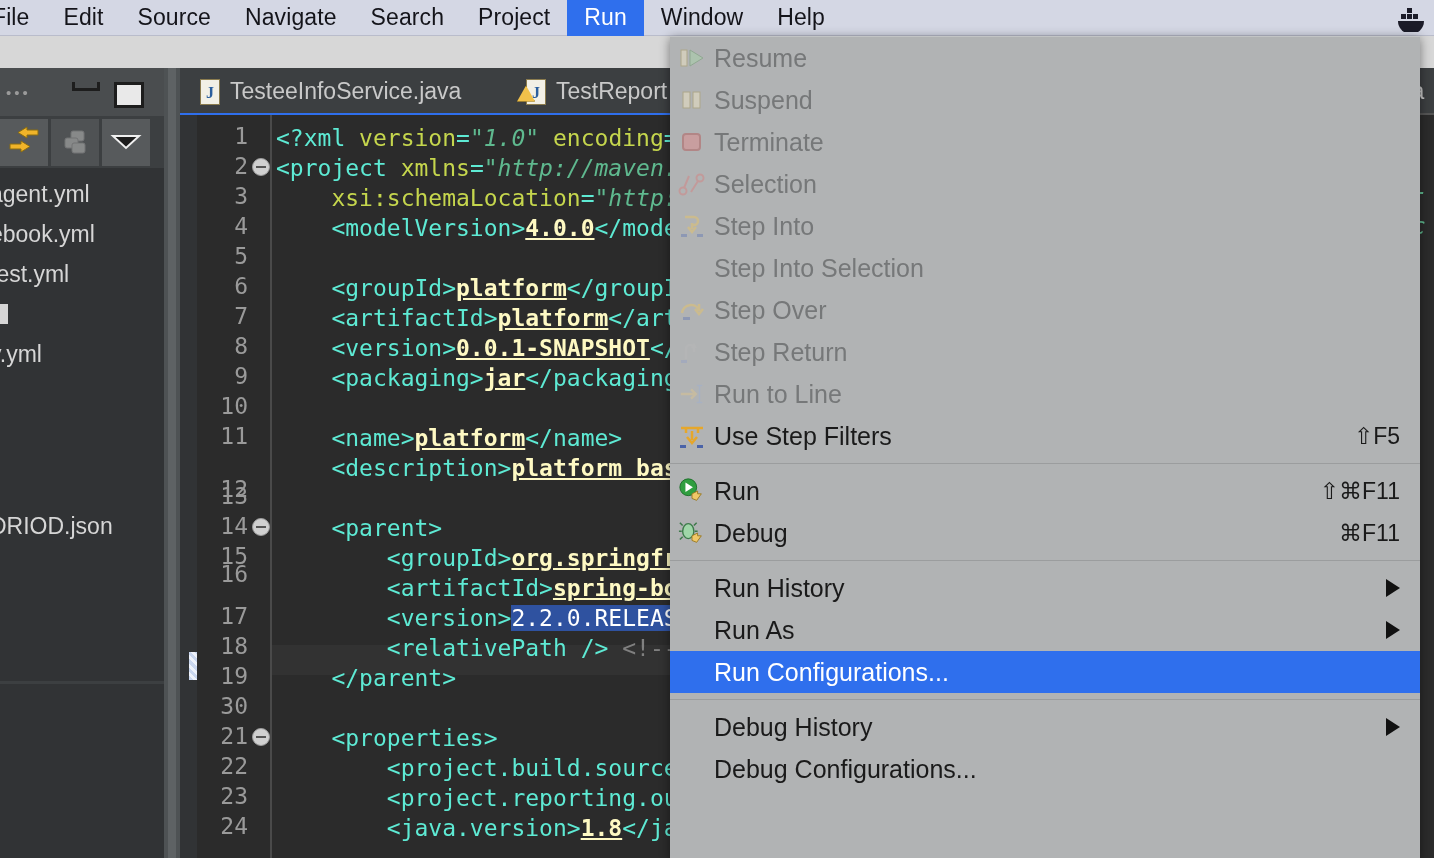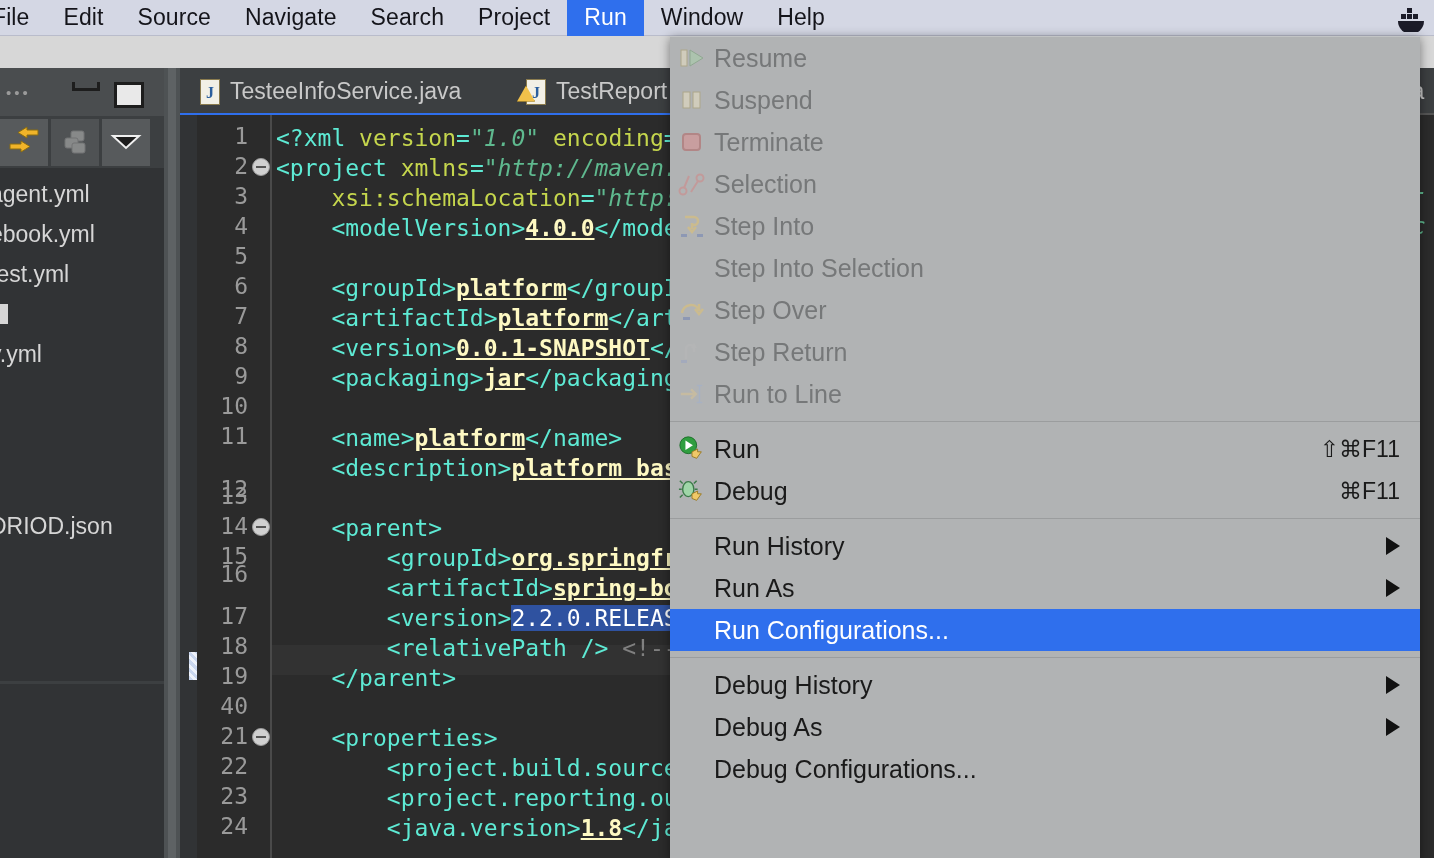--- a/index.html
+++ b/index.html
@@ -356,21 +356,21 @@
           <div class="gline" style="top: 308px;">11</div>
           <div class="gline" style="top: 352px; margin-top: 9px;">12</div>
           <div class="gline" style="top: 368px;">13</div>
           <div class="gline" style="top: 398px;">14</div>
           <div class="fold" style="top: 403px;"></div>
           <div class="gline" style="top: 428px;">15</div>
           <div class="gline" style="top: 446px;">16</div>
           <div class="gline" style="top: 488px;">17</div>
           <div class="gline" style="top: 518px;">18</div>
           <div class="gline" style="top: 548px;">19</div>
-          <div class="gline" style="top: 578px;">40</div>
+          <div class="gline" style="top: 578px;">30</div>
           <div class="gline" style="top: 608px;">21</div>
           <div class="fold" style="top: 613px;"></div>
           <div class="gline" style="top: 638px;">22</div>
           <div class="gline" style="top: 668px;">23</div>
           <div class="gline" style="top: 698px;">24</div>
         </div>
       <div id="codetext"><div class="cl" style="top: 8px;"><span class="tag">&lt;?xml </span><span class="attr">version</span><span class="tag">=</span><span class="str">"1.0"</span><span class="tag"> </span><span class="attr">encoding</span><span class="tag">=</span><span class="str">"</span></div><div class="cl" style="top: 38px;"><span class="tag">&lt;project </span><span class="attr">xmlns</span><span class="tag">=</span><span class="str">"http://maven.a</span></div><div class="cl" style="top: 68px;">    <span class="attr">xsi:schemaLocation</span><span class="tag">=</span><span class="str">"http:/</span></div><div class="cl" style="top: 98px;">    <span class="tag">&lt;modelVersion&gt;</span><span class="txt">4.0.0</span><span class="tag">&lt;/model</span></div><div class="cl" style="top: 128px;"></div><div class="cl" style="top: 158px;">    <span class="tag">&lt;groupId&gt;</span><span class="txt">platform</span><span class="tag">&lt;/groupId</span></div><div class="cl" style="top: 188px;">    <span class="tag">&lt;artifactId&gt;</span><span class="txt">platform</span><span class="tag">&lt;/arti</span></div><div class="cl" style="top: 218px;">    <span class="tag">&lt;version&gt;</span><span class="txt">0.0.1-SNAPSHOT</span><span class="tag">&lt;/v</span></div><div class="cl" style="top: 248px;">    <span class="tag">&lt;packaging&gt;</span><span class="txt">jar</span><span class="tag">&lt;/packaging&gt;</span></div><div class="cl" style="top: 278px;"></div><div class="cl" style="top: 308px;">    <span class="tag">&lt;name&gt;</span><span class="txt">platform</span><span class="tag">&lt;/name&gt;</span></div><div class="cl" style="top: 338px;">    <span class="tag">&lt;description&gt;</span><span class="txt">platform base</span></div><div class="cl" style="top: 368px;"></div><div class="cl" style="top: 398px;">    <span class="tag">&lt;parent&gt;</span></div><div class="cl" style="top: 428px;">        <span class="tag">&lt;groupId&gt;</span><span class="txt">org.springfra</span></div><div class="cl" style="top: 458px;">        <span class="tag">&lt;artifactId&gt;</span><span class="txt">spring-boo</span></div><div class="cl" style="top: 488px;">        <span class="tag">&lt;version&gt;</span><span class="sel">2.2.0.RELEASE</span></div><div class="cl" style="top: 518px;">        <span class="tag">&lt;relativePath /&gt;</span> <span class="cmt">&lt;!--</span></div><div class="cl" style="top: 548px;">    <span class="tag">&lt;/parent&gt;</span></div><div class="cl" style="top: 578px;"></div><div class="cl" style="top: 608px;">    <span class="tag">&lt;properties&gt;</span></div><div class="cl" style="top: 638px;">        <span class="tag">&lt;project.build.sourceE</span></div><div class="cl" style="top: 668px;">        <span class="tag">&lt;project.reporting.out</span></div><div class="cl" style="top: 698px;">        <span class="tag">&lt;java.version&gt;</span><span class="txt">1.8</span><span class="tag">&lt;/jav</span></div></div>
       <div id="caret17"></div>
       <div id="ovscroll"></div>
       <div id="ovthumb"></div>
@@ -461,20 +461,32 @@
     </div>
     <div class="mi disabled">
       <span class="ic" style="opacity: 0.5;">
         <svg width="30" height="24" viewBox="0 0 30 24">
           <path d="M3 12 h16 M14 7 l5 5 l-5 5" fill="none" stroke="#dcc48f" stroke-width="2.5"></path>
           <path d="M23 3 v18 M20 3 h6 M20 21 h6" stroke="#9fb0d0" stroke-width="1.6" fill="none"></path>
         </svg>
       </span>
       <span class="label">Run to Line</span>
     </div>
+    <div class="mi">
+      <span class="ic">
+        <svg width="28" height="28" viewBox="0 0 28 28">
+          <path d="M3 6 h22 M8 6 v5 M20 6 v5" stroke="#e6a72b" stroke-width="2.5" fill="none"></path>
+          <path d="M14 9 v9 M9 15 l5 6 l5 -6" fill="none" stroke="#e6a72b" stroke-width="2.5"></path>
+          <rect x="2" y="23" width="6" height="3" fill="#4a63a8"></rect>
+          <rect x="19" y="23" width="6" height="3" fill="#4a63a8"></rect>
+        </svg>
+      </span>
+      <span class="label">Use Step Filters</span>
+      <span class="sc">⇧F5</span>
+    </div>
     <div class="msep"></div>
     <div class="mi">
       <span class="ic">
         <svg width="30" height="28" viewBox="0 0 30 28">
           <circle cx="11" cy="10" r="9" fill="#2f9e3f" stroke="#1d6e2a"></circle>
           <path d="M8 5 l8 5 l-8 5 z" fill="#ffffff"></path>
           <path d="M15 17 l6 -3 l0 3 l4 0 l-5 7 l-5 -2 z" fill="#f0c868" stroke="#9a7a22"></path>
         </svg>
       </span>
       <span class="label">Run</span>
@@ -502,19 +514,15 @@
     </div>
     <div class="mi sel">
       <span class="label">Run Configurations...</span>
     </div>
     <div class="msep"></div>
     <div class="mi">
       <span class="label">Debug History</span>
       <span class="arrow"></span>
     </div>
     <div class="mi">
-      <span class="label">Debug As</span>
-      <span class="arrow"></span>
-    </div>
-    <div class="mi">
       <span class="label">Debug Configurations...</span>
     </div>
   </div>
 
 </body></html>

